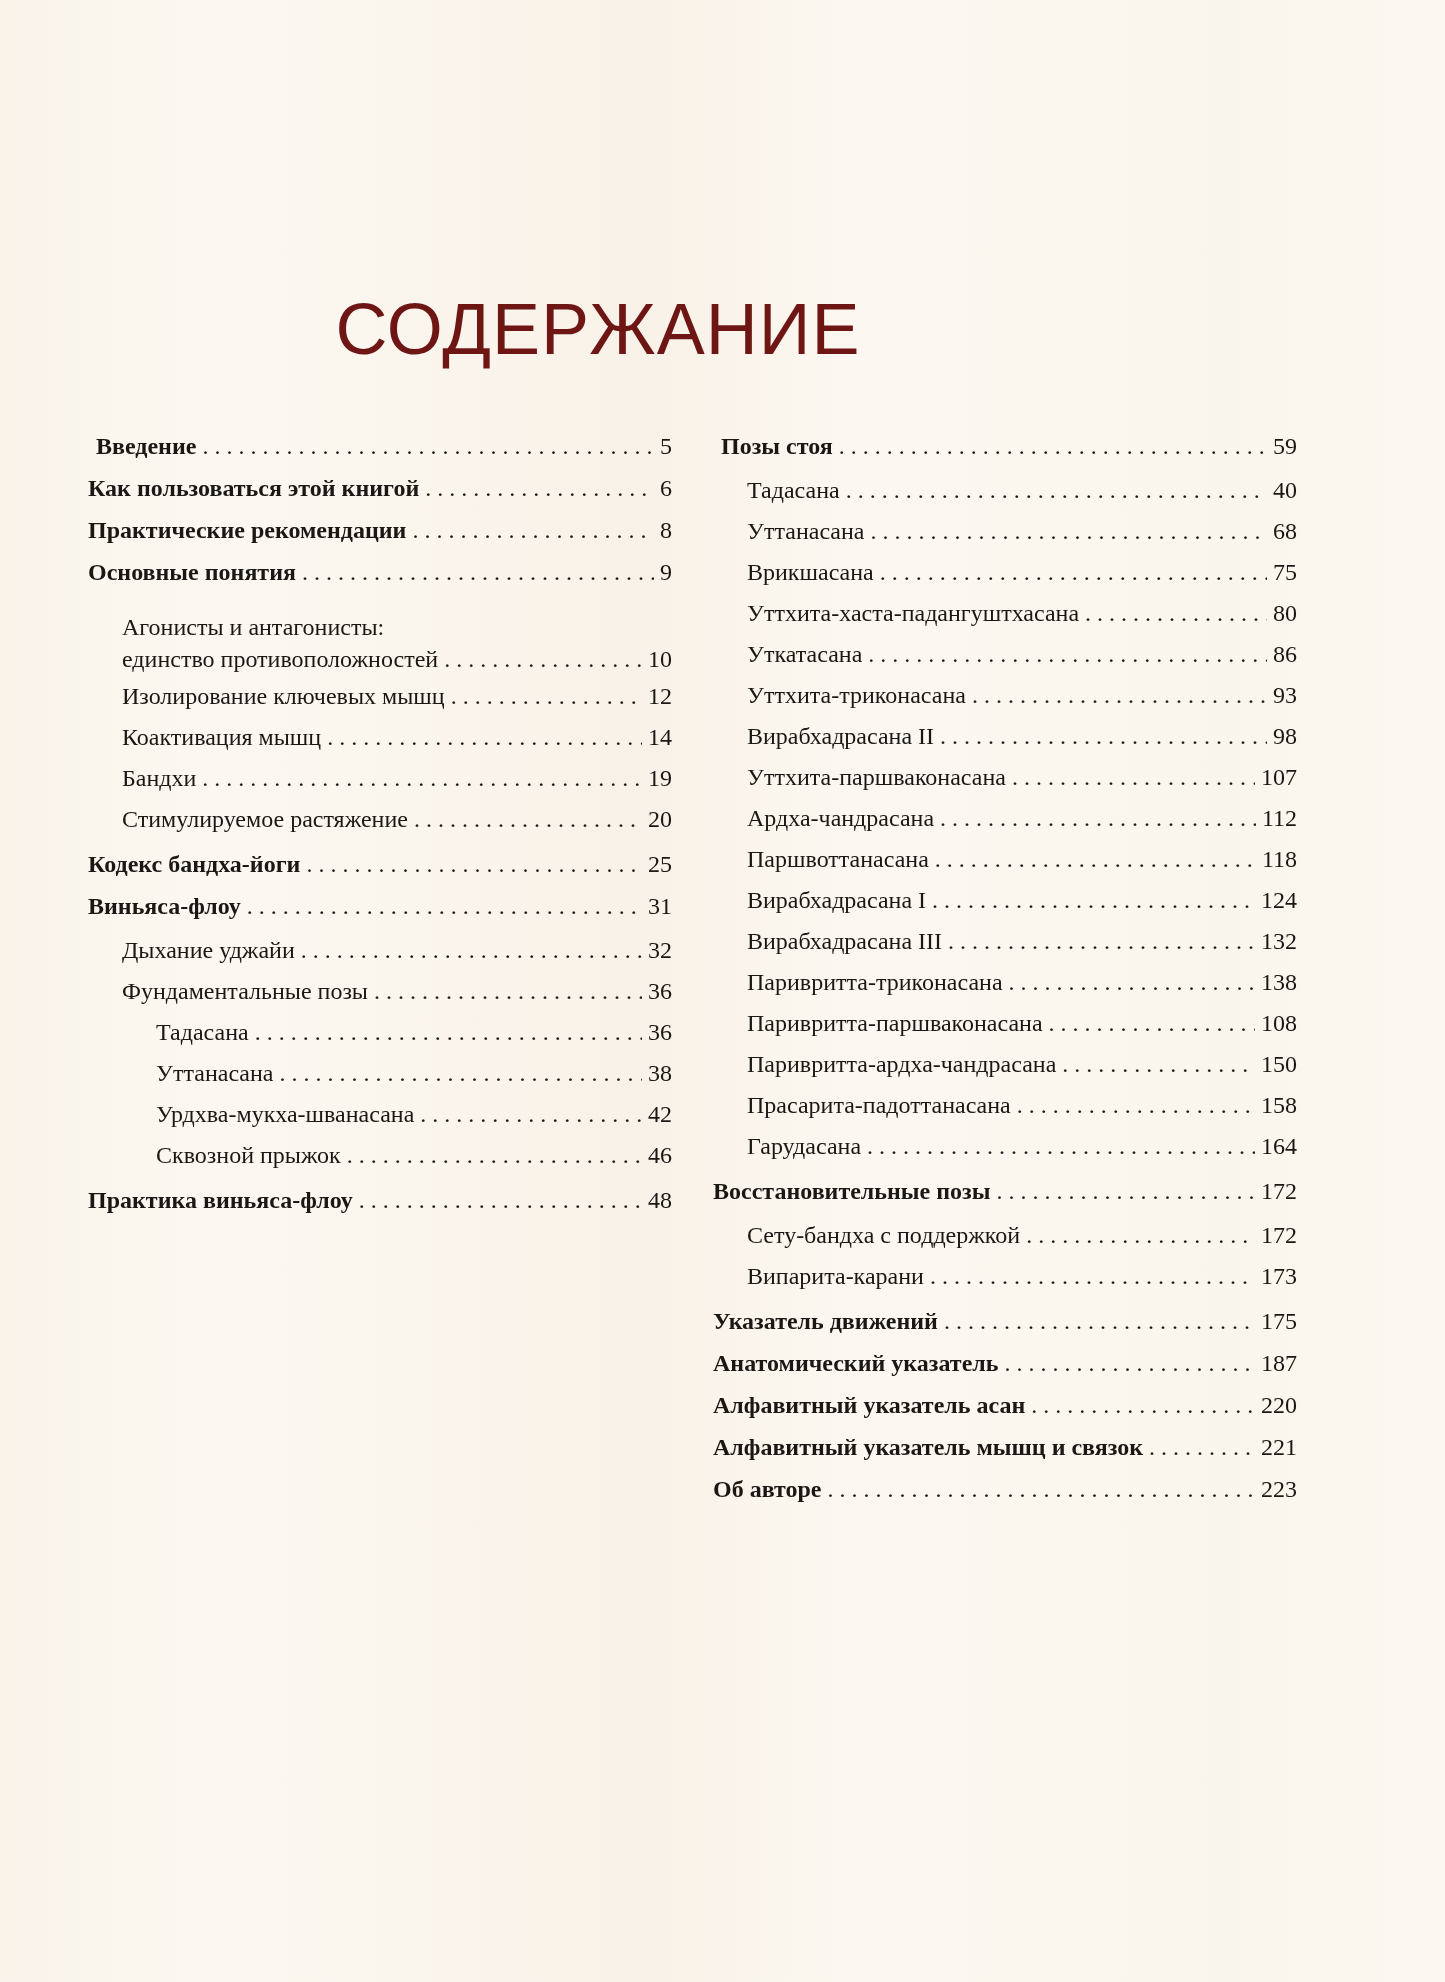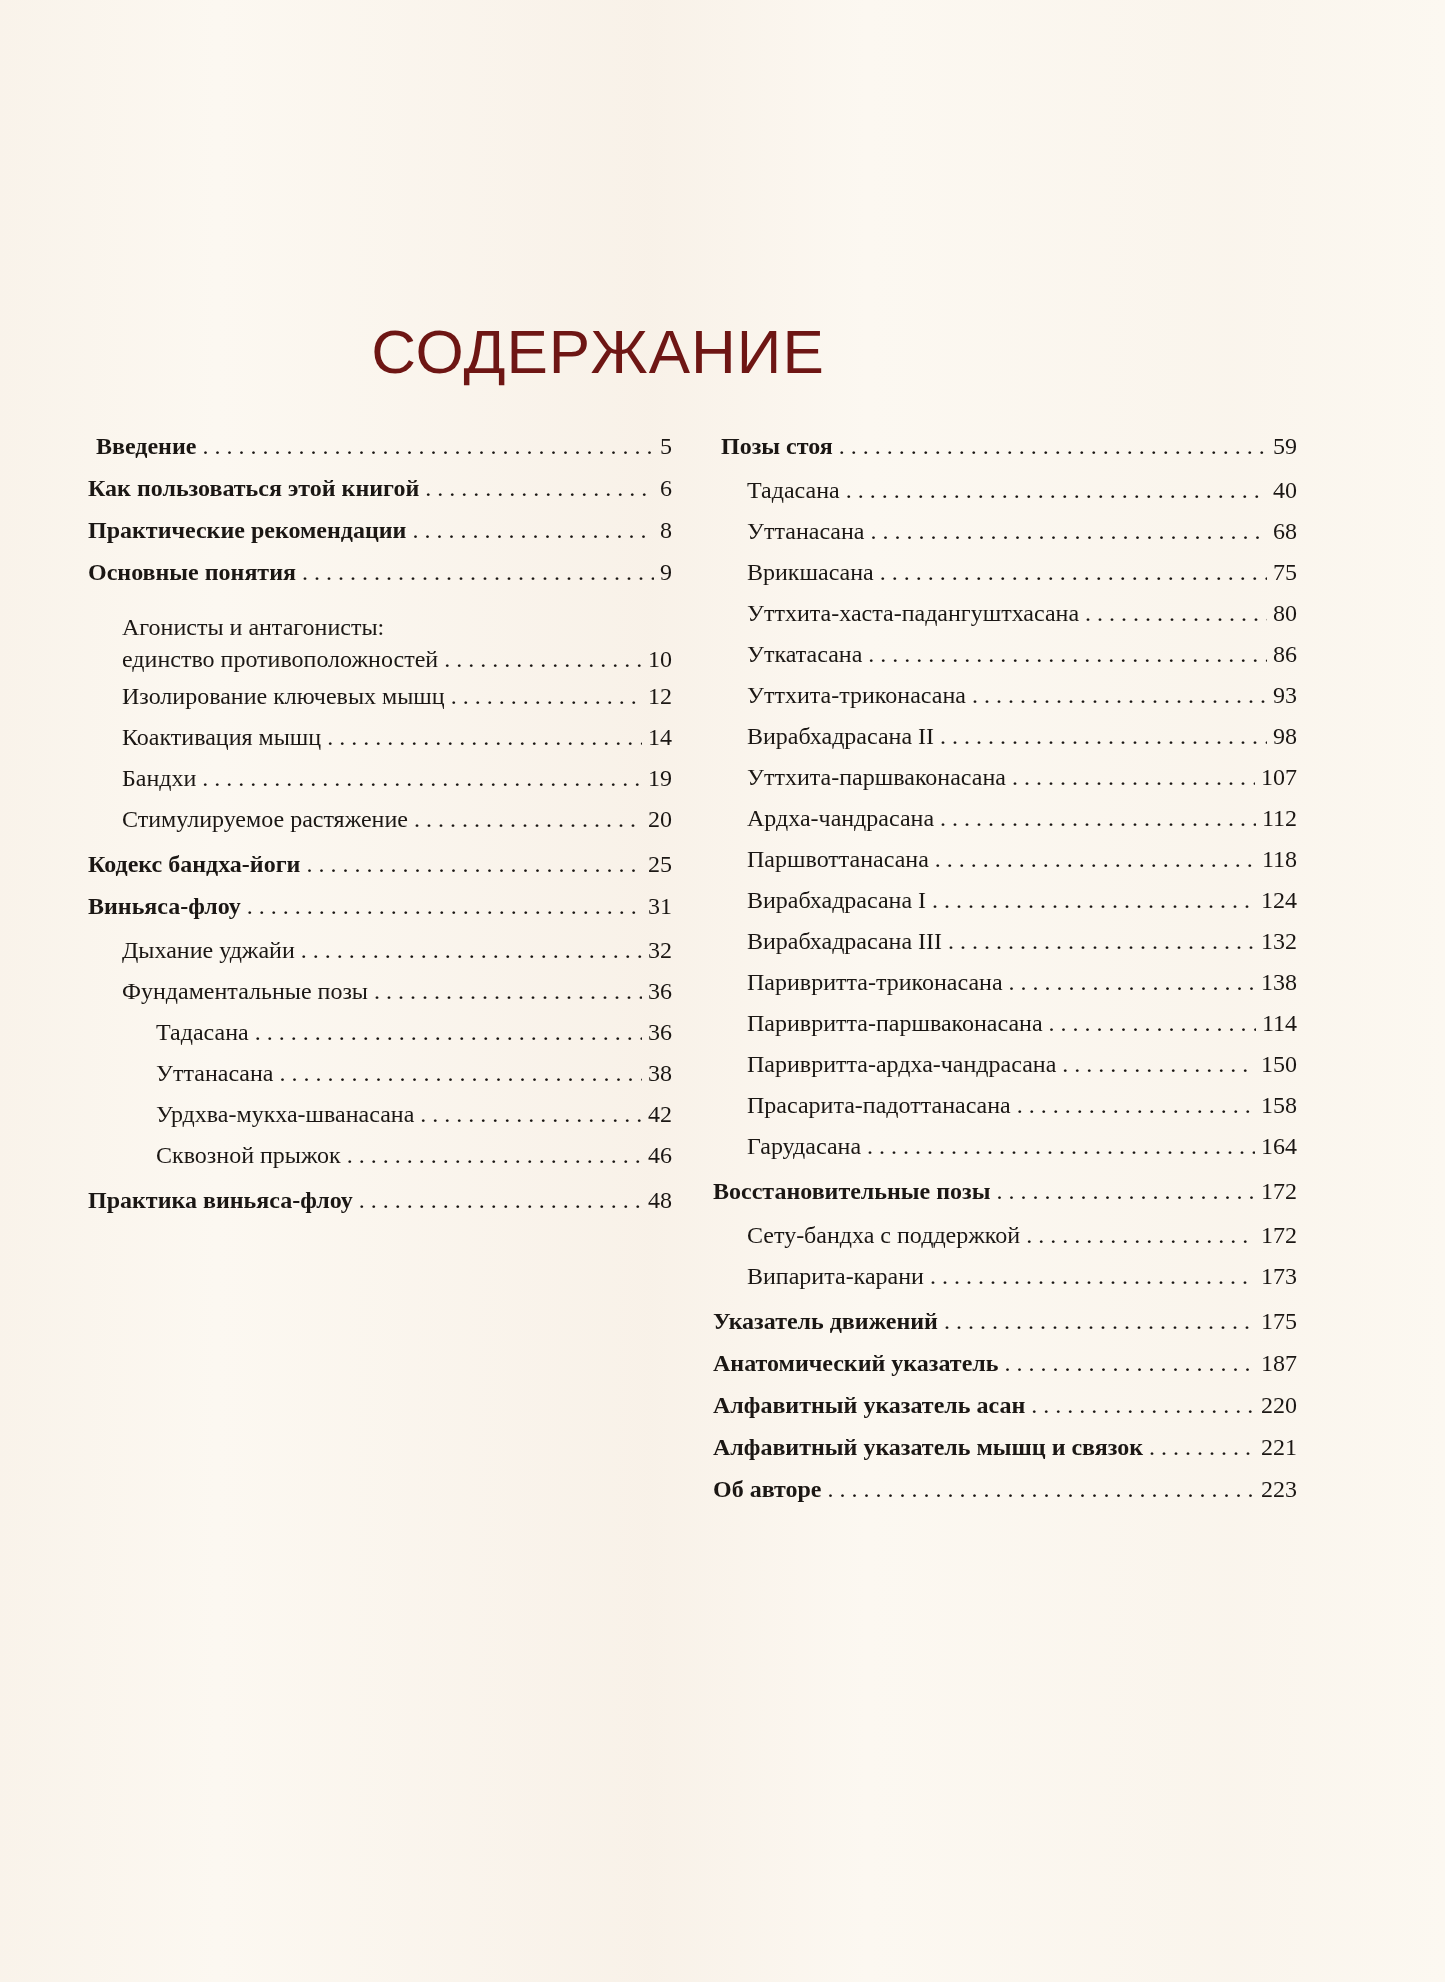--- a/index.html
+++ b/index.html
@@ -8,24 +8,24 @@
     background: #fcf8f1;
     background-image:
       linear-gradient(90deg, rgba(240,228,214,0.25) 0%, rgba(255,255,255,0) 15%, rgba(240,226,212,0.3) 45%, rgba(255,255,255,0) 60%, rgba(242,232,218,0.2) 85%, rgba(255,255,255,0) 100%);
     position: relative;
     overflow: hidden;
     font-family: "Liberation Serif", "DejaVu Serif", serif;
     color: #1b1714;
   }
   .title {
     position: absolute;
-    top: 316px; left: 0; width: 1196px;
+    top: 288px; left: 0; width: 1196px;
     text-align: center;
     font-family: "Liberation Sans", "DejaVu Sans", sans-serif;
-    font-size: 62px;
+    font-size: 72px;
     font-weight: normal;
     letter-spacing: 1px;
     color: #6e1614;
     margin: 0;
   }
   .col {
     position: absolute;
     top: 428px;
   }
   .col.left { left: 88px; width: 584px; }
@@ -226,21 +226,21 @@
       <span class="page">132</span>
     </div>
   <div class="entry lvl1">
       <span class="label">Паривритта-триконасана</span>
       <span class="dots"></span>
       <span class="page">138</span>
     </div>
   <div class="entry lvl1">
       <span class="label">Паривритта-паршваконасана</span>
       <span class="dots"></span>
-      <span class="page">114</span>
+      <span class="page">108</span>
     </div>
   <div class="entry lvl1">
       <span class="label">Паривритта-ардха-чандрасана</span>
       <span class="dots"></span>
       <span class="page">150</span>
     </div>
   <div class="entry lvl1">
       <span class="label">Прасарита-падоттанасана</span>
       <span class="dots"></span>
       <span class="page">158</span>

